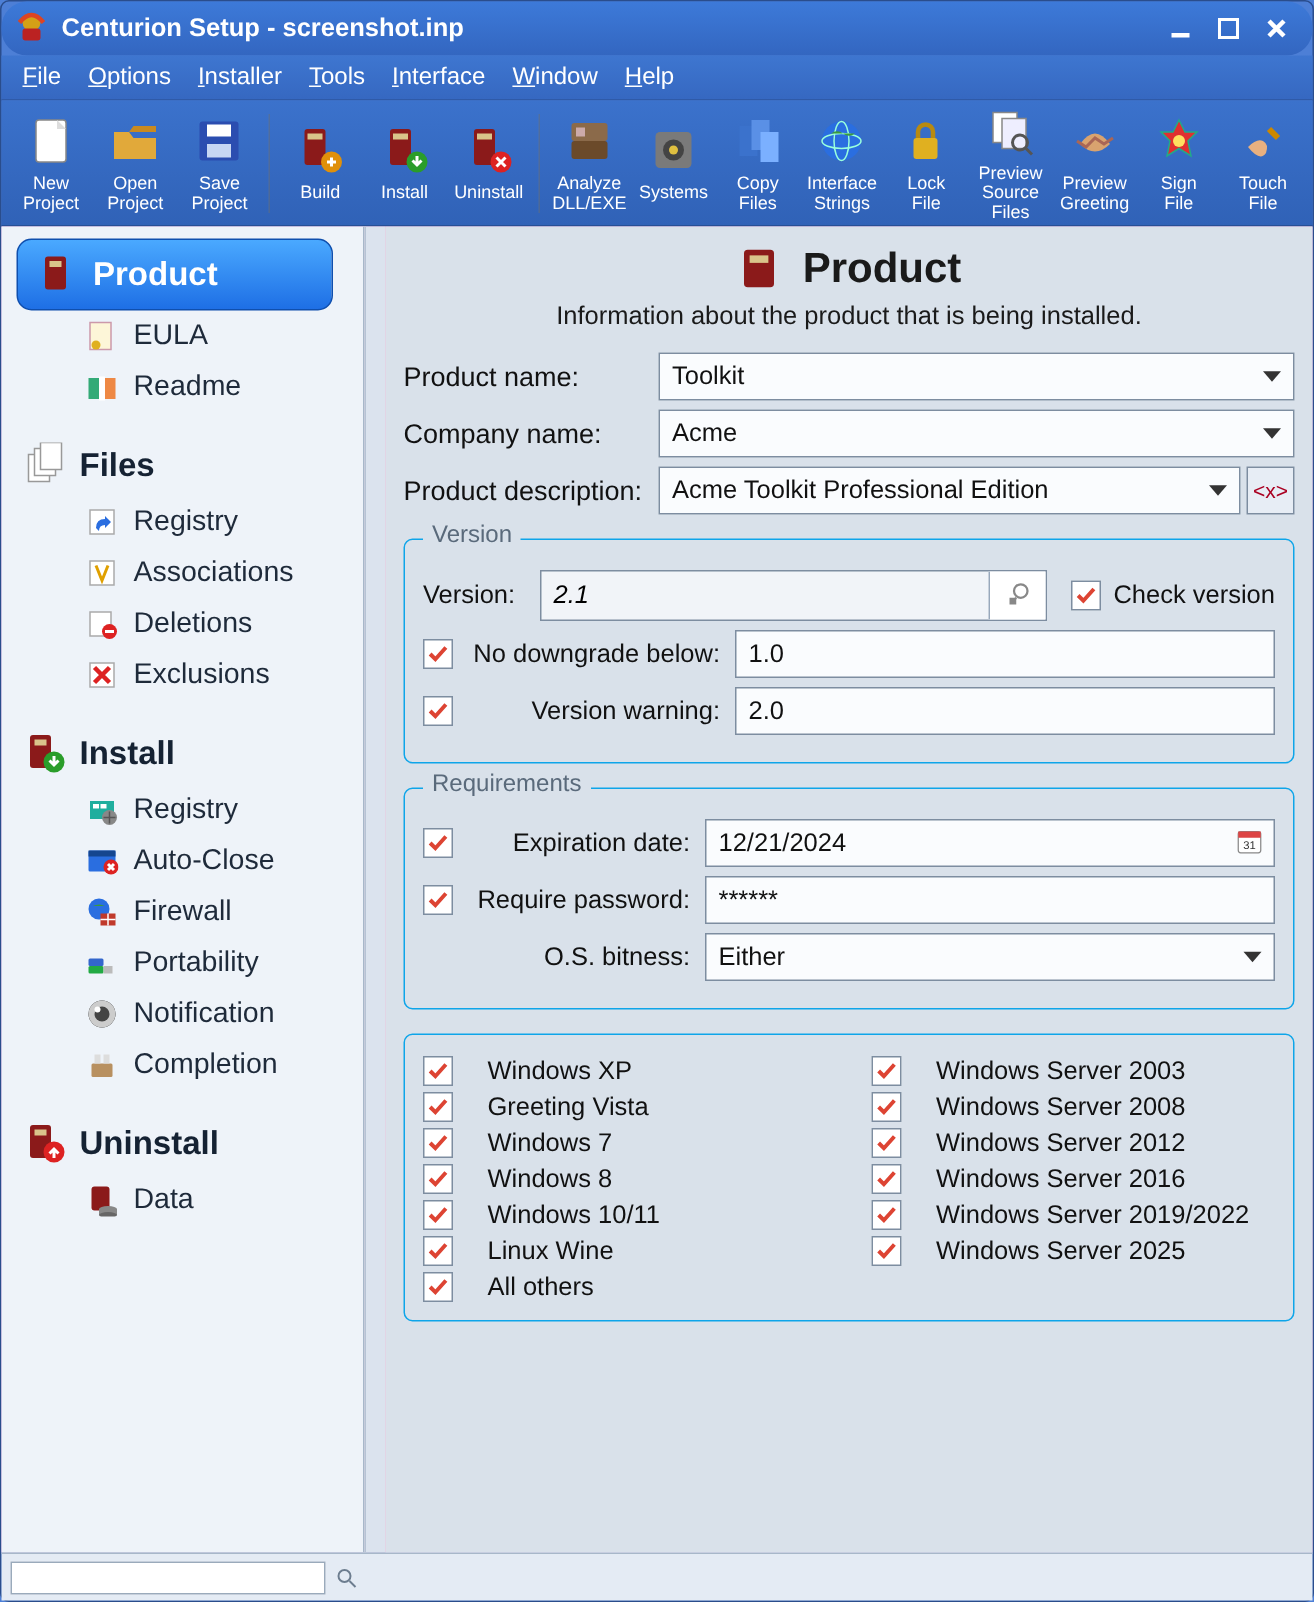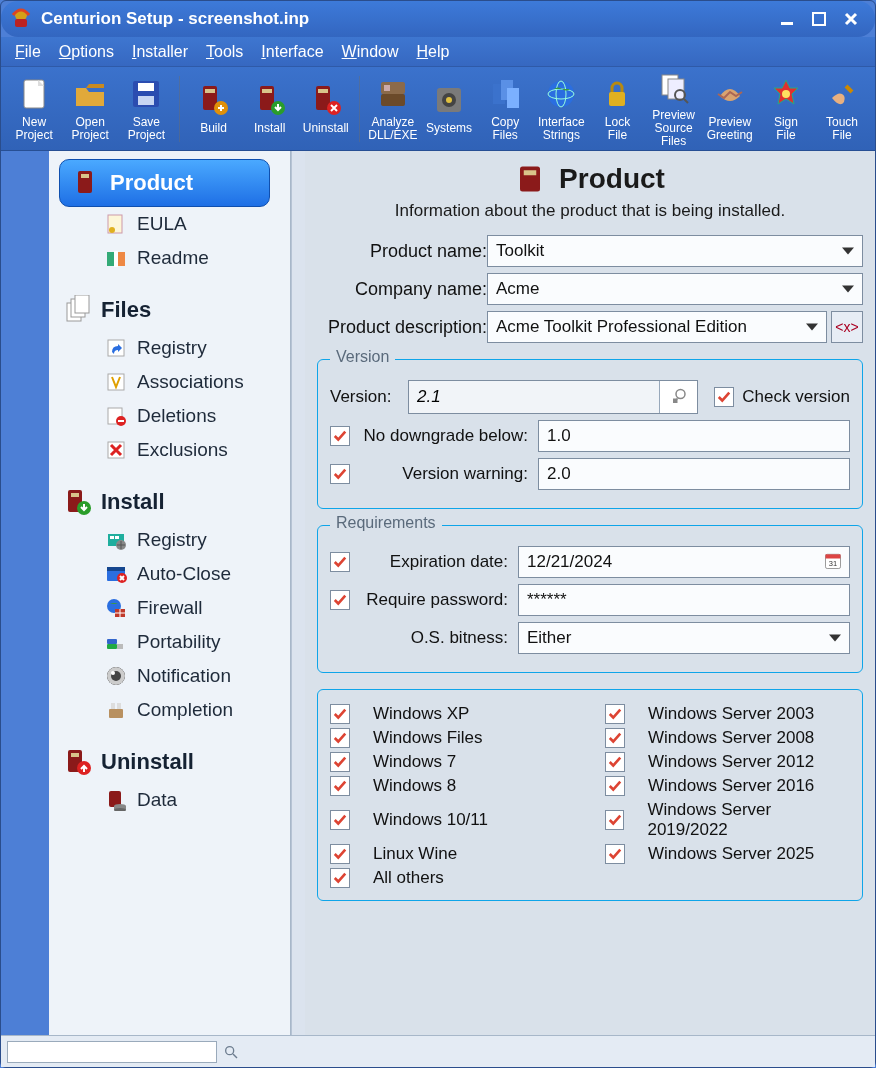--- a/index.html
+++ b/index.html
@@ -59,21 +59,21 @@
     border-right:1px solid rgba(0,0,0,0.25);
   }
   .toolbar .tbtn {
     width:56px; display:flex; flex-direction:column; align-items:center; justify-content:flex-start;
     color:#fff; font-size:12px; text-align:center; line-height:13px;
     cursor:pointer; padding:2px 1px;
   }
   .toolbar .tbtn .ticon { width:36px; height:36px; margin-bottom:4px; }
   
   .client {
-    flex:1; display:flex; background:#f9a8d4; min-height:0;margin-left:48px;
+    flex:1; display:flex; background:#f9a8d4; min-height:0;
   }
   
   .sidebar {
     width:242px; background:#eef3f9;
     border-right:1px solid #a7b7c9;
     display:flex; flex-direction:column;
     padding-top:8px;
     overflow:auto;
   }
   .side-section-title {
@@ -111,21 +111,21 @@
     font-size:28px; font-weight:700; color:#1a1a1a;
     margin-top:4px;
   }
   .panel-sub {
     text-align:center; color:#1a1a1a; font-size:17px; margin:6px 0 14px 0;
   }
   .form-row {
     display:flex; align-items:center; margin:6px 0;
   }
   .form-row .lbl {
-    width:170px; text-align:right; font-size:18px; color:#111;
+    width:170px; font-size:18px; color:#111;
     padding-right:0;
   }
   .form-row .fld { flex:1; display:flex; gap:4px; align-items:center; }
   .combo, .textinput {
     flex:1; height:32px;
     background:#fafcfe;
     border:1px solid #7d8da0;
     display:flex; align-items:center; padding:0 8px;
     font-size:17px; color:#111;
     position:relative;
@@ -723,21 +723,21 @@
                   </svg>
                 </span>
                 <span>Windows Server 2003</span>
               </div>
               <div class="os-item">
                 <span class="cb">
                   <svg viewBox="0 0 16 16" width="14" height="14">
                     <path d="M2 8 L6 12 L14 3" stroke="#d43" stroke-width="3" fill="none"></path>
                   </svg>
                 </span>
-                <span>Windows Files</span>
+                <span>Greeting Vista</span>
               </div>
               <div class="os-item">
                 <span class="cb">
                   <svg viewBox="0 0 16 16" width="14" height="14">
                     <path d="M2 8 L6 12 L14 3" stroke="#d43" stroke-width="3" fill="none"></path>
                   </svg>
                 </span>
                 <span>Windows Server 2008</span>
               </div>
               <div class="os-item">

